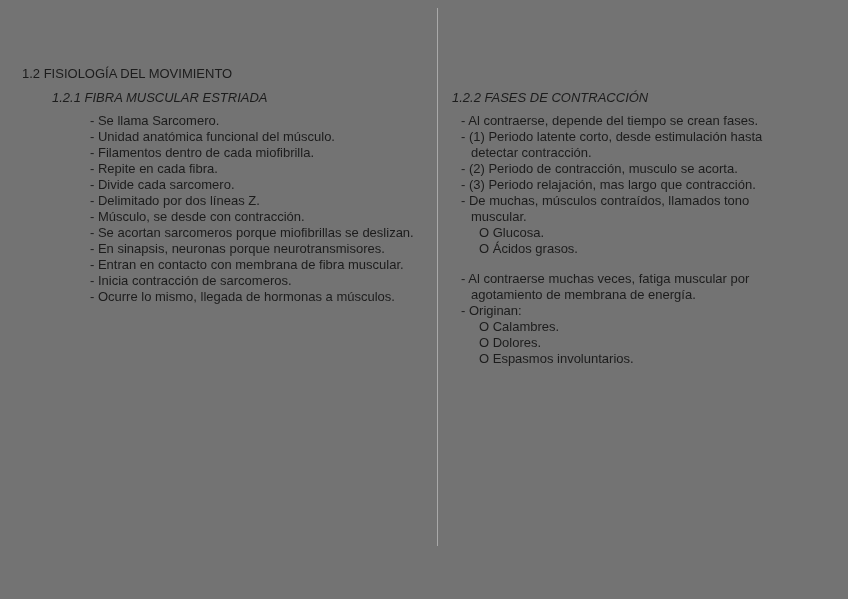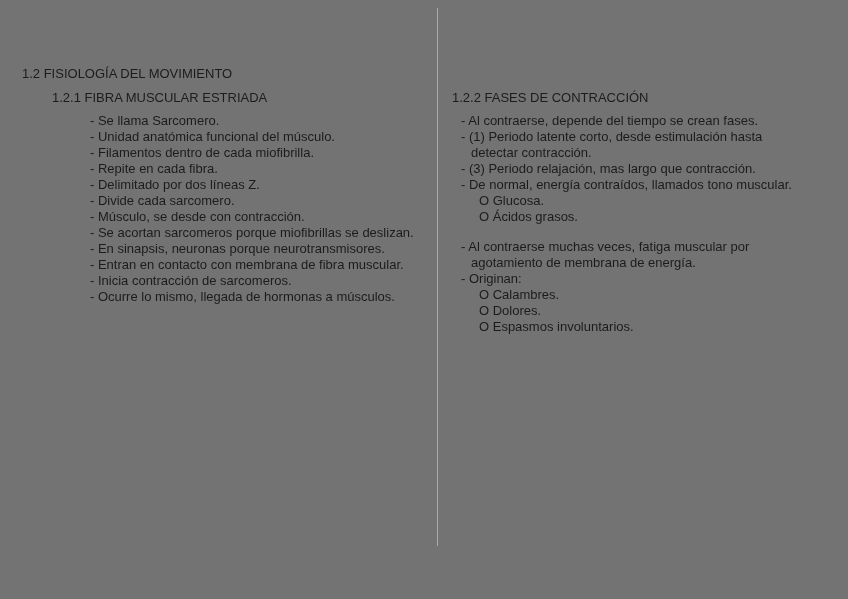--- a/index.html
+++ b/index.html
@@ -39,20 +39,21 @@
     width: 380px;
   }
   .right-col {
     position: absolute;
     left: 452px;
     top: 90px;
     width: 345px;
   }
   .heading {
     white-space: nowrap;
+    font-style: italic;
   }
   .heading-line2 {
     padding-left: 31px;
     white-space: nowrap;
   }
   .list {
     margin-top: 7px;
   }
   .left-col .list {
     margin-left: 38px;
@@ -82,38 +83,39 @@
 
   <div class="divider"></div>
 
   <div class="left-col">
     <div class="heading">1.2.1 FIBRA MUSCULAR ESTRIADA</div>
     <div class="list">
       <div class="item">- Se llama Sarcomero.</div>
       <div class="item">- Unidad anatómica funcional del músculo.</div>
       <div class="item">- Filamentos dentro de cada miofibrilla.</div>
       <div class="item">- Repite en cada fibra.</div>
+      <div class="item">- Divide cada sarcomero.</div>
       <div class="item">- Delimitado por dos líneas Z.</div>
-      <div class="item">- Divide cada sarcomero.</div>
       <div class="item">- Músculo, se desde con contracción.</div>
       <div class="item">- Se acortan sarcomeros porque miofibrillas se deslizan.</div>
       <div class="item">- En sinapsis, neuronas porque neurotransmisores.</div>
       <div class="item">- Entran en contacto con membrana de fibra muscular.</div>
       <div class="item">- Inicia contracción de sarcomeros.</div>
       <div class="item">- Ocurre lo mismo, llegada de hormonas a músculos.</div>
     </div>
   </div>
 
   <div class="right-col">
     <div class="heading">1.2.2 FASES DE CONTRACCIÓN</div>
     <div class="list">
       <div class="item">- Al contraerse, depende del tiempo se crean fases.</div>
       <div class="item">- (1) Periodo latente corto, desde estimulación hasta detectar contracción.</div>
+      <div class="item">- (2) Periodo de contracción, musculo se acorta.</div>
       <div class="item">- (3) Periodo relajación, mas largo que contracción.</div>
-      <div class="item">- De normal, energía contraídos, llamados tono muscular.</div>
+      <div class="item">- De muchas, músculos contraídos, llamados tono muscular.</div>
       <div class="subitem">O Glucosa.</div>
       <div class="subitem">O Ácidos grasos.</div>
       <div class="spacer"></div>
       <div class="item">- Al contraerse muchas veces, fatiga muscular por agotamiento de membrana de energía.</div>
       <div class="item">- Originan:</div>
       <div class="subitem">O Calambres.</div>
       <div class="subitem">O Dolores.</div>
       <div class="subitem">O Espasmos involuntarios.</div>
     </div>
   </div>

